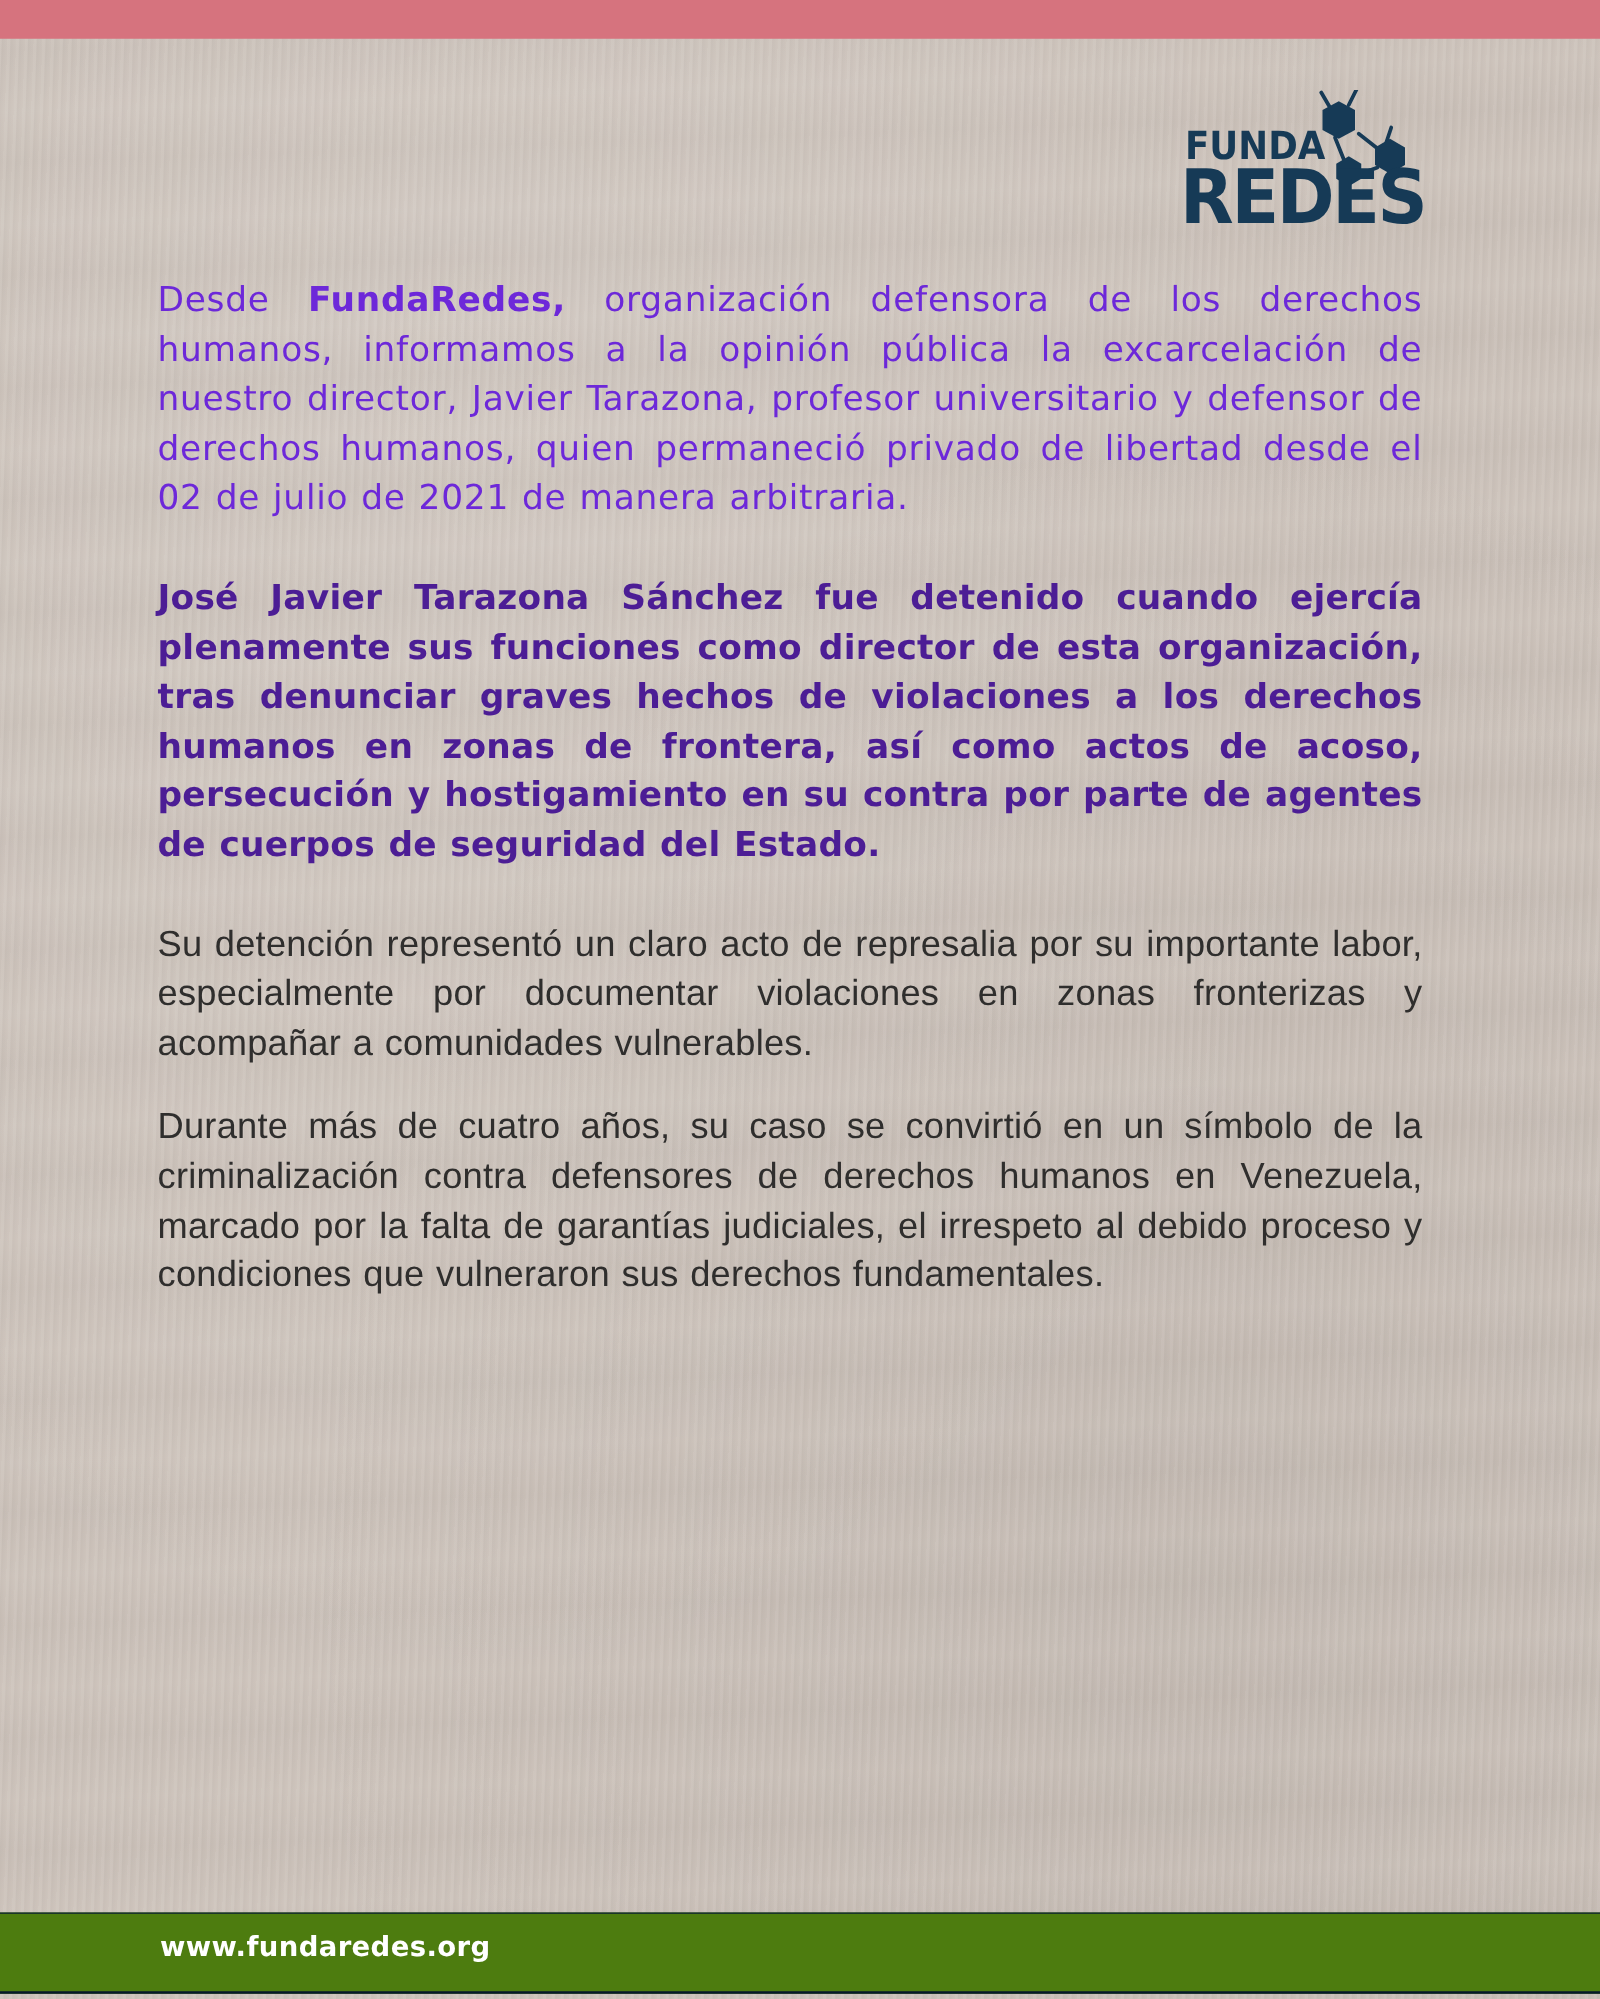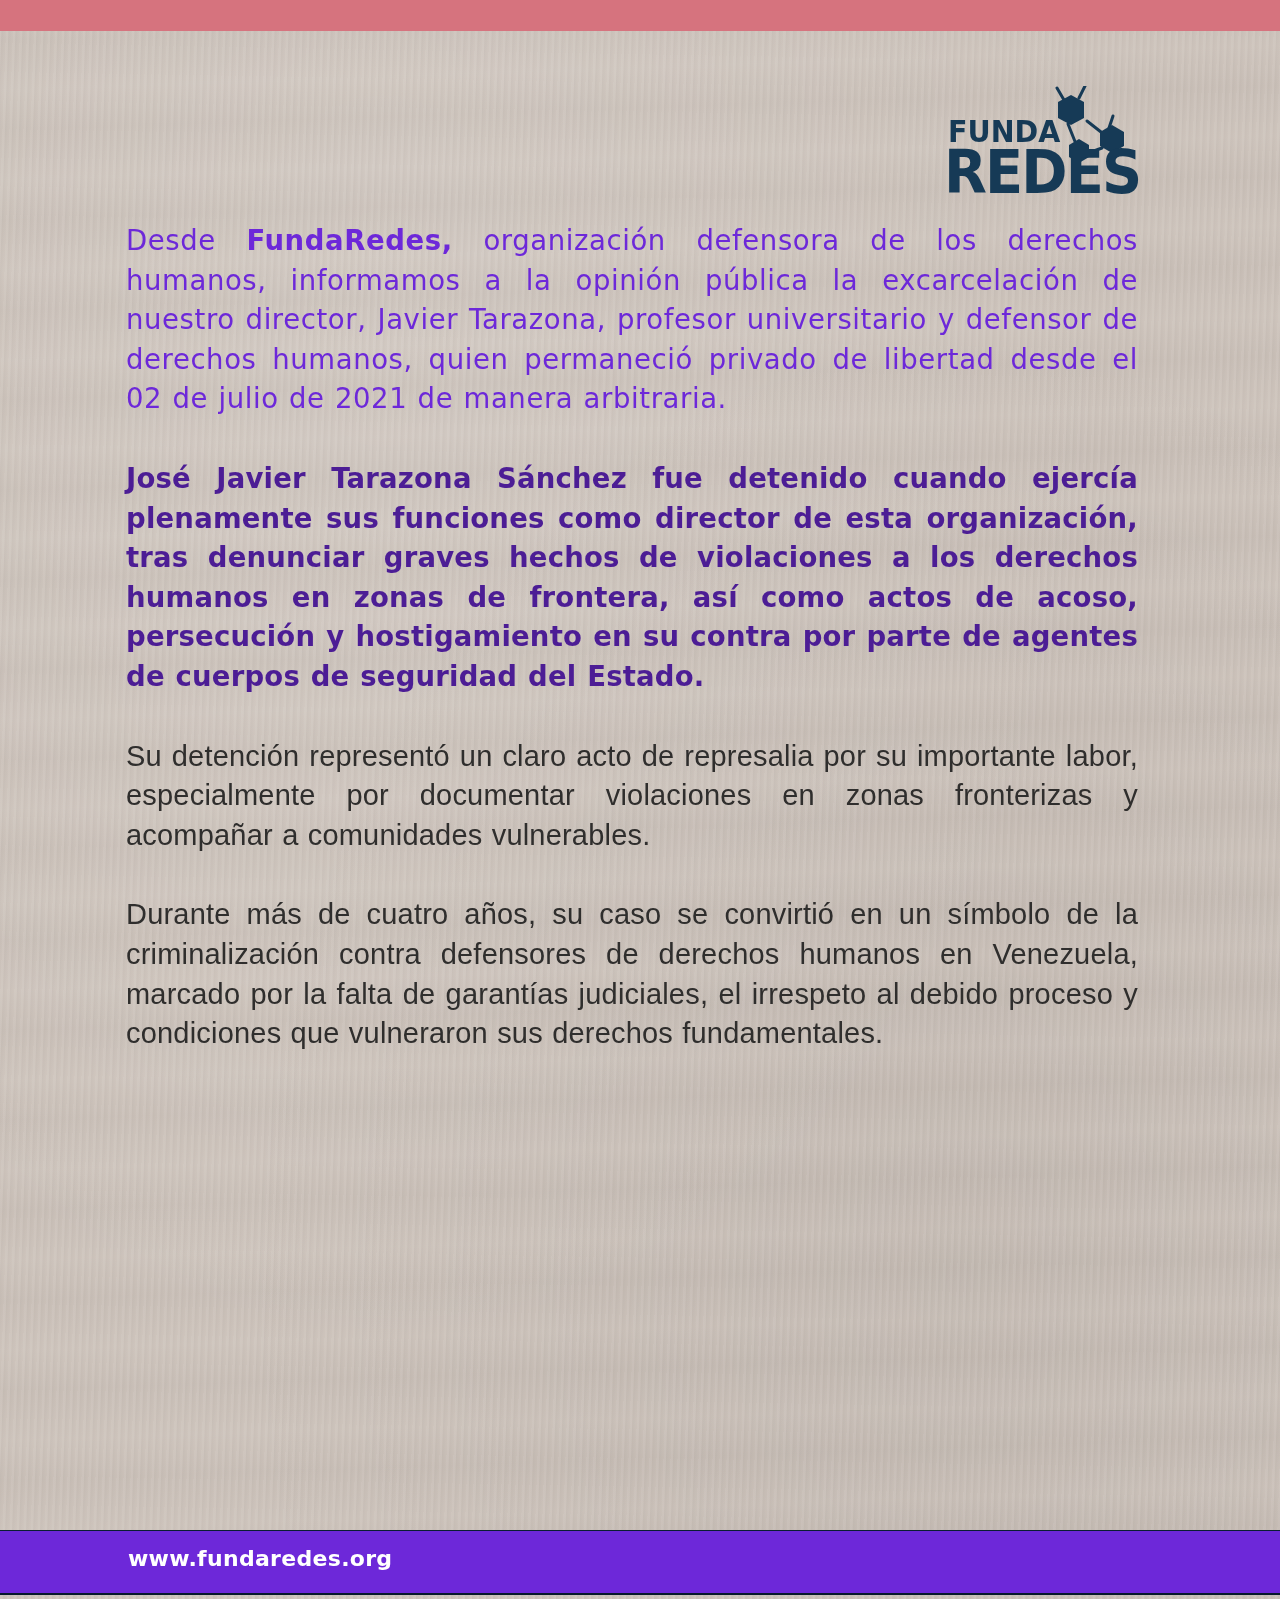--- a/index.html
+++ b/index.html
@@ -23,21 +23,21 @@
     .top-bar {
       position: absolute;
       left: 0; top: 0;
       width: 1280px;
       height: 31px;
       background: #d6737e;
     }
     .logo {
       position: absolute;
       left: 944px;
-      top: 86px;
+      top: 72px;
       width: 225px;
       height: 120px;
     }
     .logo .funda {
       position: absolute;
       left: 4px;
       top: 30px;
       font-family: "DejaVu Sans", sans-serif;
       font-weight: 700;
       font-size: 31px;
@@ -92,29 +92,29 @@
       font-family: "Liberation Sans", sans-serif;
       font-size: 29px;
       letter-spacing: 0.2px;
       color: #2f2e2d;
     }
     .para b {
       font-weight: 700;
     }
     .p1 { margin-bottom: 40px; }
     .p2 { margin-bottom: 40px; }
-    .p3 { margin-bottom: 40px; }
+    .p3 { margin-bottom: 27px; }
     .p4 { margin-bottom: 60px; }
     .footer-band {
       position: absolute;
       left: 0;
       top: 1530px;
       width: 1280px;
       height: 62px;
-      background: #6d28d9;
+      background: #4d7c0f;
       border-top: 1px solid #0a1e33;
       border-bottom: 2px solid #06182b;
     }
     .footer-url {
       position: absolute;
       left: 128px;
       top: 17px;
       font-family: "DejaVu Sans", sans-serif;
       font-weight: 700;
       font-size: 22px;

